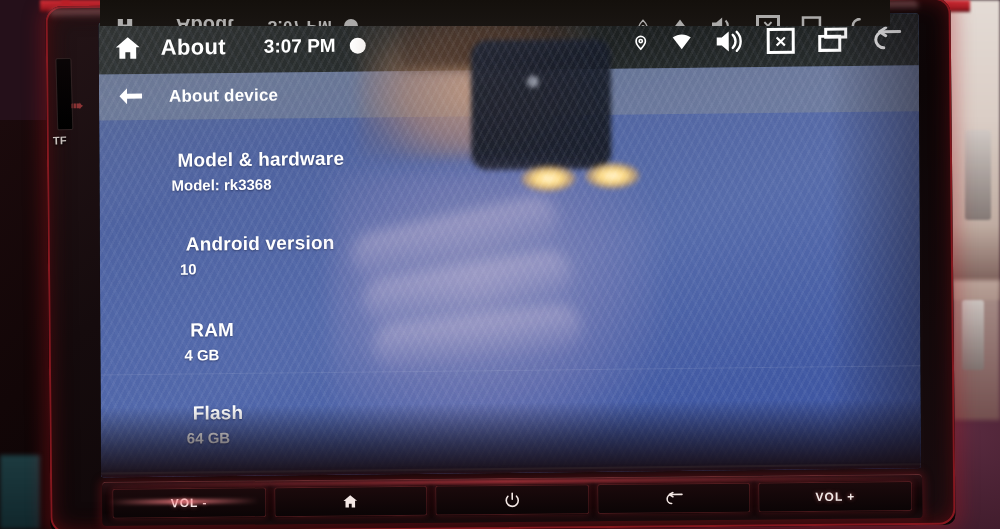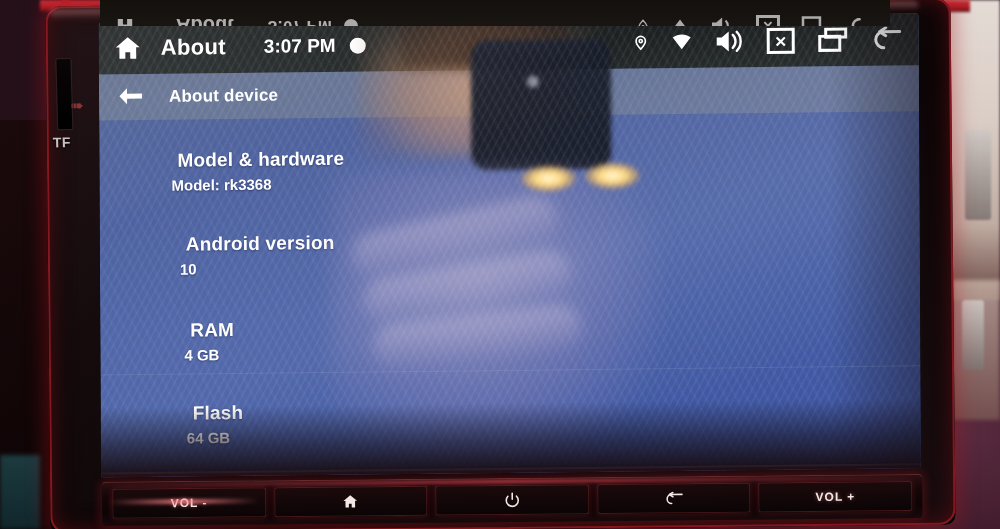--- a/index.html
+++ b/index.html
@@ -83,21 +83,21 @@
 
   
   #tf-slot {
     position:absolute; left:10px; top:52px; width:16px; height:72px;
     background:linear-gradient(180deg,#0a0506,#000);
     border:1px solid rgba(120,90,90,.35);
     border-radius:2px; transform:rotate(-1deg);
   }
   #tf-label {
     position:absolute; left:6px; top:128px; width:30px;
-    color:#c9c1bd; font-size:14px; font-weight:bold; letter-spacing:.5px;
+    color:#c9c1bd; font-size:11px; font-weight:bold; letter-spacing:.5px;
     text-shadow:0 1px 2px #000; transform:rotate(-1deg);
   }
   #arrow-l {
     position:absolute; left:24px; top:90px; color:rgba(200,70,70,.65);
     font-size:16px;
   }
 
   
   #screen {
     position:absolute; left:52px; top:16px; width:820px; height:455px;

